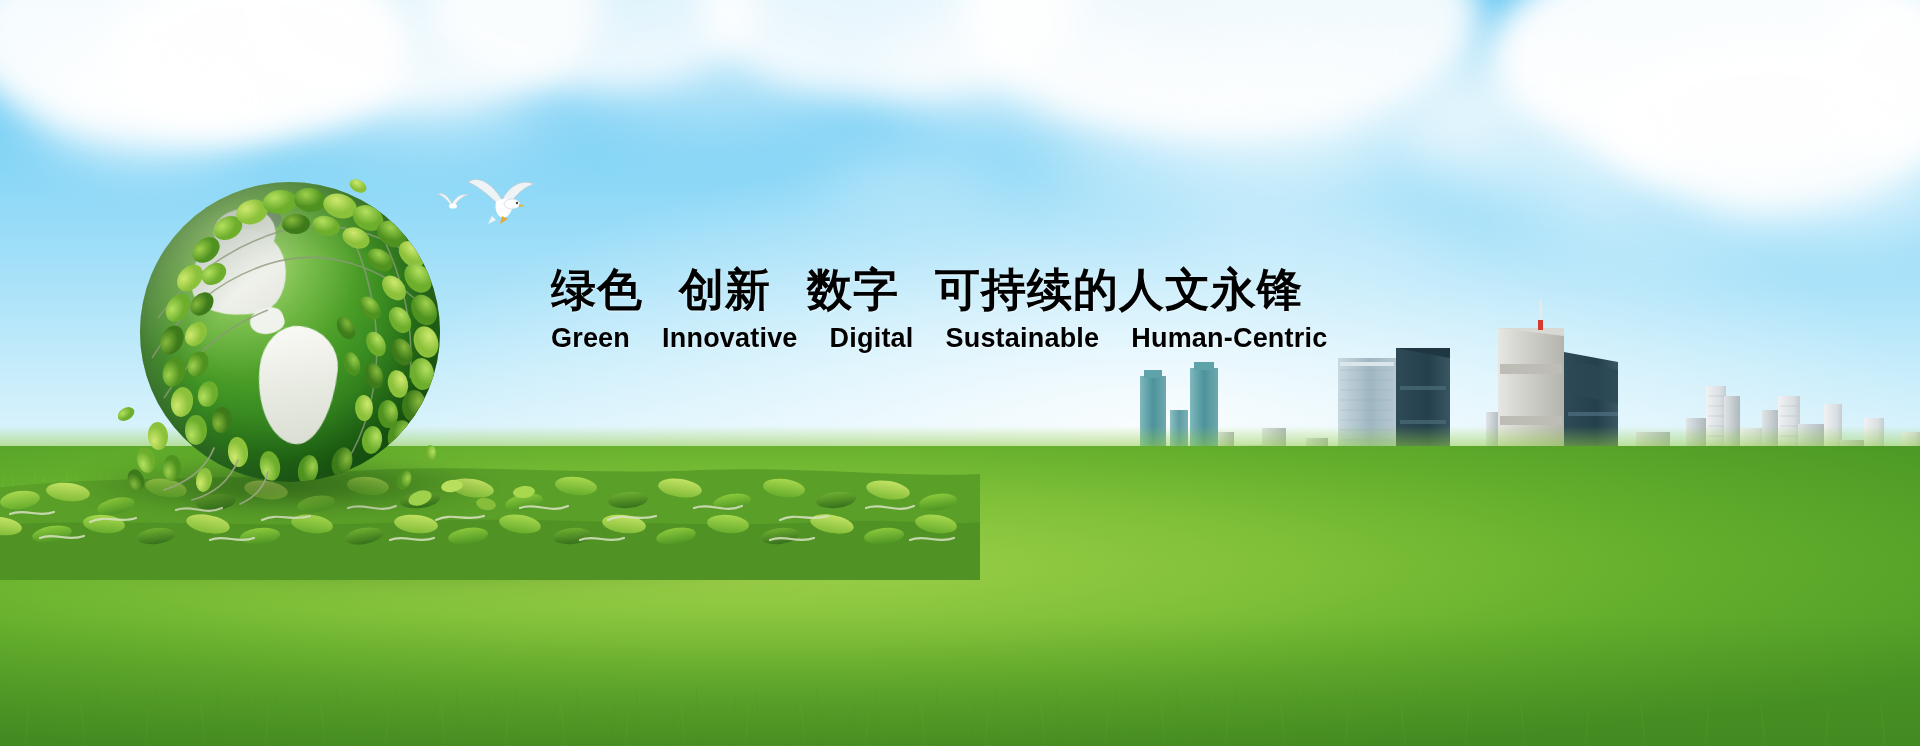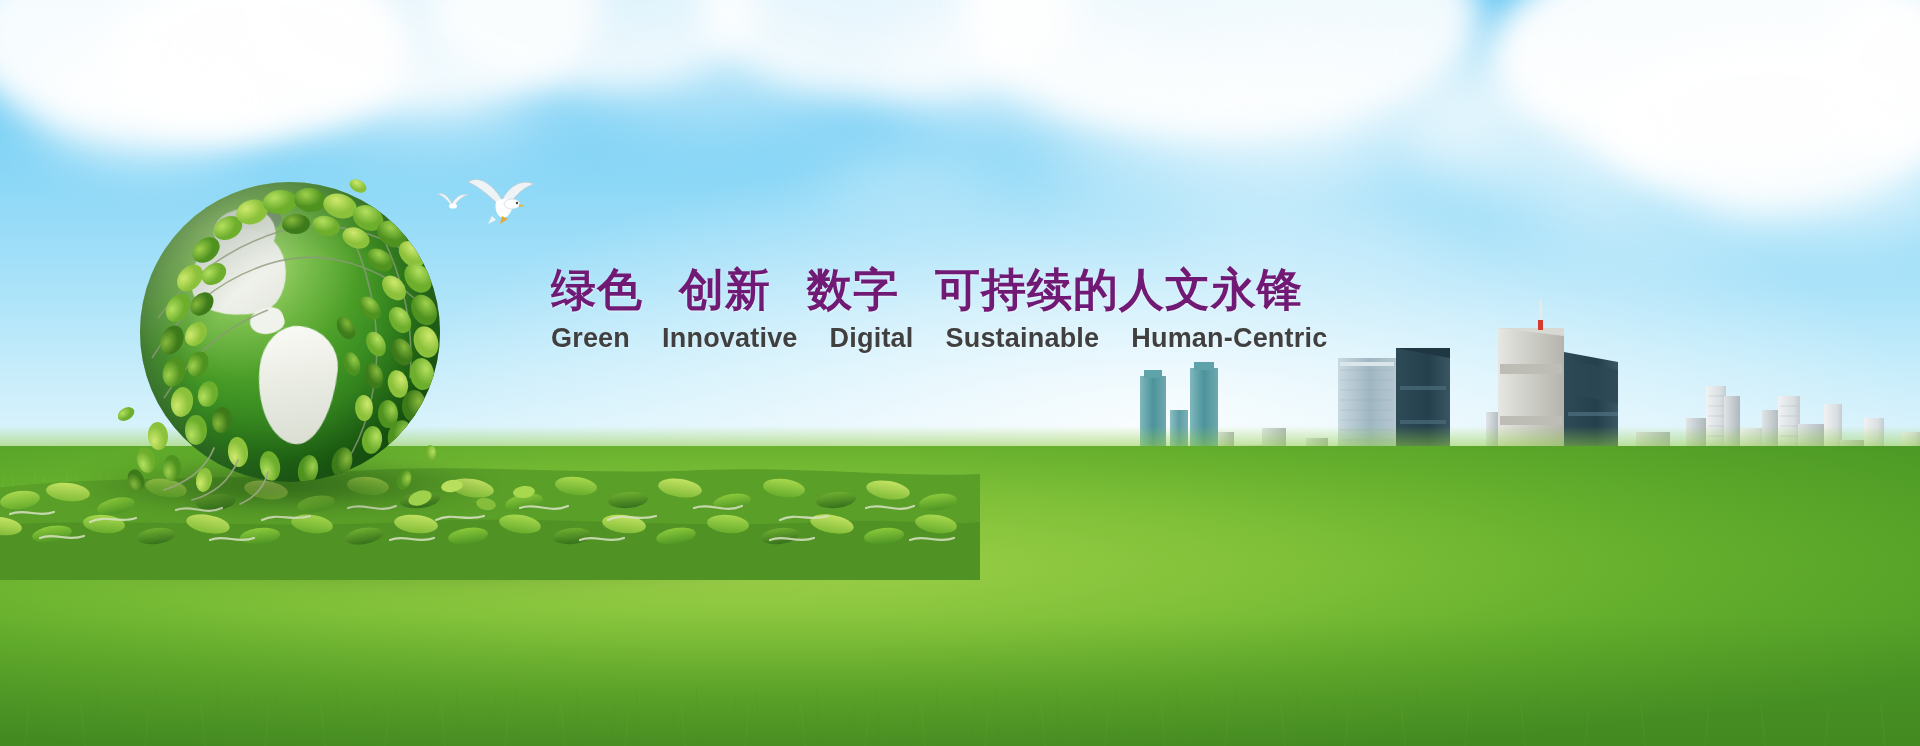--- a/index.html
+++ b/index.html
@@ -146,28 +146,28 @@
   .mulch-shadow {
     position:absolute; left:0; top:520px; width:980px; height:70px;
     background:radial-gradient(ellipse at 45% 35%, rgba(25,70,20,.45), rgba(25,70,20,0) 72%);
     filter:blur(10px);
   }
 
   
   .headline-block { position:absolute; left:551px; top:264px; width:740px; }
   .headline {
     font-size:45px; line-height:52px; font-weight:700; letter-spacing:1px;
-    color:#701a75; white-space:nowrap;
+    color:#000000; white-space:nowrap;
     text-shadow:0 1px 2px rgba(255,255,255,.6);
   }
   .headline .sp { display:inline-block; width:18px; }
   .subline {
     margin-top:6px;
     font-size:27px; line-height:32px; font-weight:700; letter-spacing:.2px;
-    color:#404040; white-space:nowrap;
+    color:#000000; white-space:nowrap;
     text-shadow:0 1px 2px rgba(255,255,255,.55);
   }
   .subline .sp { display:inline-block; width:16px; }
 </style>
 </head>
 <body>
 
 <div class="banner">
 
   <div class="sky"></div>

